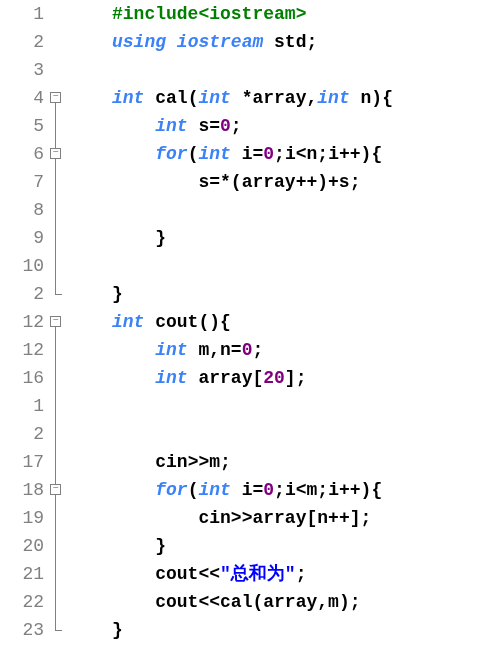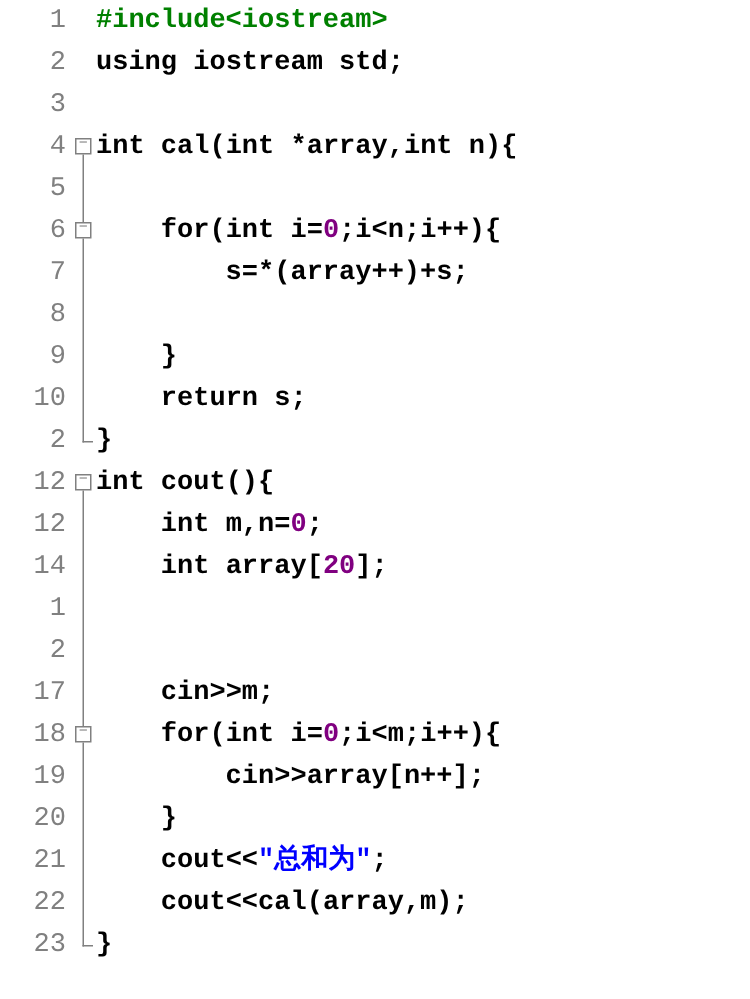--- a/index.html
+++ b/index.html
@@ -81,23 +81,24 @@
     left: 7px;
     top: 0;
     width: 6px;
     height: 14px;
     border-left: 1px solid #808080;
     border-bottom: 1px solid #808080;
   }
   .code {
     white-space: pre;
     font-weight: bold;
+    margin-left: 48px;
   }
   .kw-green { color: #008000; }
-  .kw-blue { color: #000000; }
+  .kw-blue { color: #3b82f6; font-style: italic; }
   .num { color: #800080; }
   .str { color: #0000ff; }
   .op { color: #000; }
 </style>
 </head>
 <body>
 
 <div class="editor">
     <div class="line">
       <div class="gutter">1</div>
@@ -120,20 +121,21 @@
         <div class="fold-box">−</div>
         <div class="fold-line-bottom"></div>
       </div>
       <div class="code"><span class="kw-blue">int</span><span class="op"> cal</span><span class="op">(</span><span class="kw-blue">int</span><span class="op"> </span><span class="op">*</span><span class="op">array</span><span class="op">,</span><span class="kw-blue">int</span><span class="op"> n</span><span class="op">)</span><span class="op">{</span></div>
     </div>
     <div class="line">
       <div class="gutter">5</div>
       <div class="fold">
         <div class="fold-line"></div>
       </div>
+      <div class="code"><span class="op">    </span><span class="kw-blue">int</span><span class="op"> s</span><span class="op">=</span><span class="num">0</span><span class="op">;</span></div>
     </div>
     <div class="line">
       <div class="gutter">6</div>
       <div class="fold">
         <div class="fold-line-top"></div>
         <div class="fold-box">−</div>
         <div class="fold-line-bottom"></div>
       </div>
       <div class="code"><span class="op">    </span><span class="kw-blue">for</span><span class="op">(</span><span class="kw-blue">int</span><span class="op"> i</span><span class="op">=</span><span class="num">0</span><span class="op">;</span><span class="op">i</span><span class="op">&lt;</span><span class="op">n</span><span class="op">;</span><span class="op">i</span><span class="op">++</span><span class="op">)</span><span class="op">{</span></div>
     </div>
@@ -156,21 +158,20 @@
       <div class="fold">
         <div class="fold-line"></div>
       </div>
       <div class="code"><span class="op">    </span><span class="op">}</span></div>
     </div>
     <div class="line">
       <div class="gutter">10</div>
       <div class="fold">
         <div class="fold-line"></div>
       </div>
-      <div class="code"><span class="op">    </span><span class="kw-blue">return</span><span class="op"> s</span><span class="op">;</span></div>
     </div>
     <div class="line">
       <div class="gutter">2</div>
       <div class="fold">
         <div class="fold-corner"></div>
       </div>
       <div class="code"><span class="op">}</span></div>
     </div>
     <div class="line">
       <div class="gutter">12</div>
@@ -181,21 +182,21 @@
       <div class="code"><span class="kw-blue">int</span><span class="op"> cout</span><span class="op">()</span><span class="op">{</span></div>
     </div>
     <div class="line">
       <div class="gutter">12</div>
       <div class="fold">
         <div class="fold-line"></div>
       </div>
       <div class="code"><span class="op">    </span><span class="kw-blue">int</span><span class="op"> m</span><span class="op">,</span><span class="op">n</span><span class="op">=</span><span class="num">0</span><span class="op">;</span></div>
     </div>
     <div class="line">
-      <div class="gutter">14</div>
+      <div class="gutter">16</div>
       <div class="fold">
         <div class="fold-line"></div>
       </div>
       <div class="code"><span class="op">    </span><span class="kw-blue">int</span><span class="op"> array</span><span class="op">[</span><span class="num">20</span><span class="op">]</span><span class="op">;</span></div>
     </div>
     <div class="line">
       <div class="gutter">1</div>
       <div class="fold">
         <div class="fold-line"></div>
       </div>

